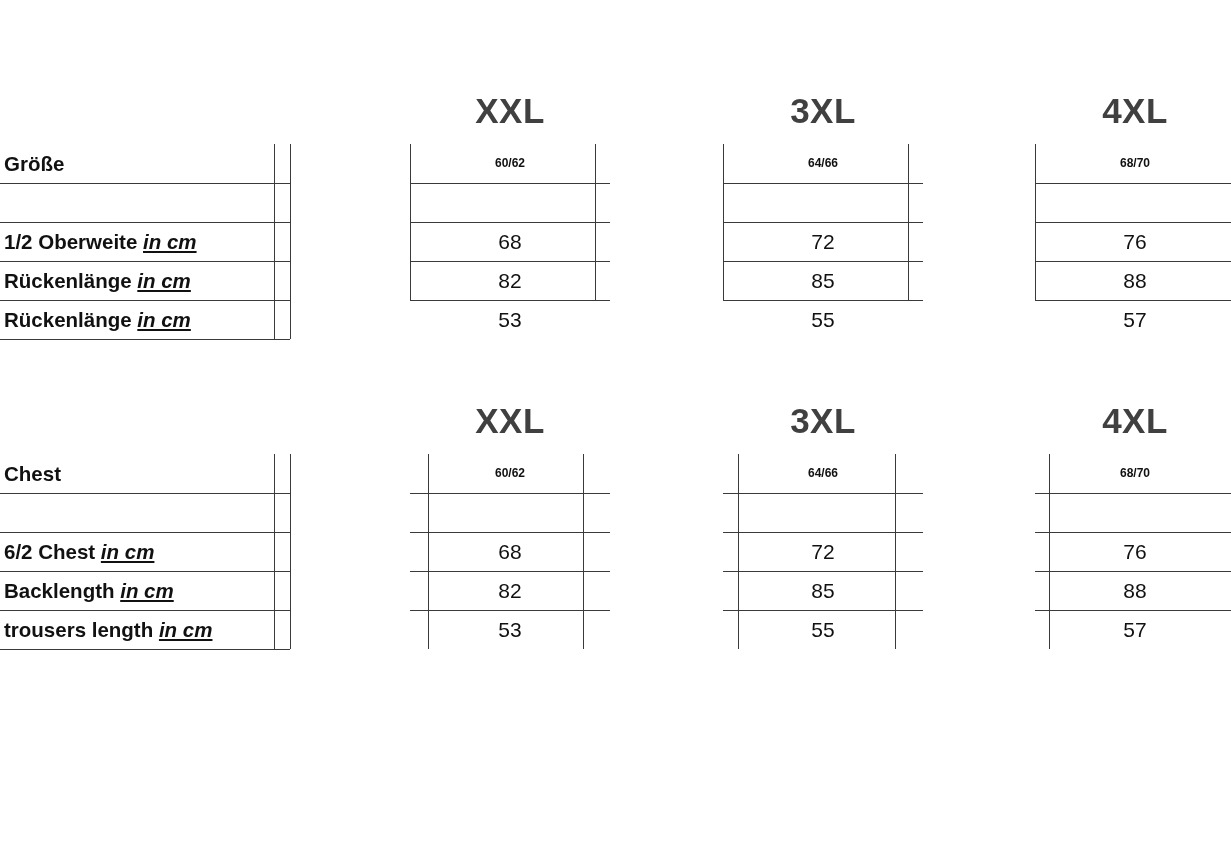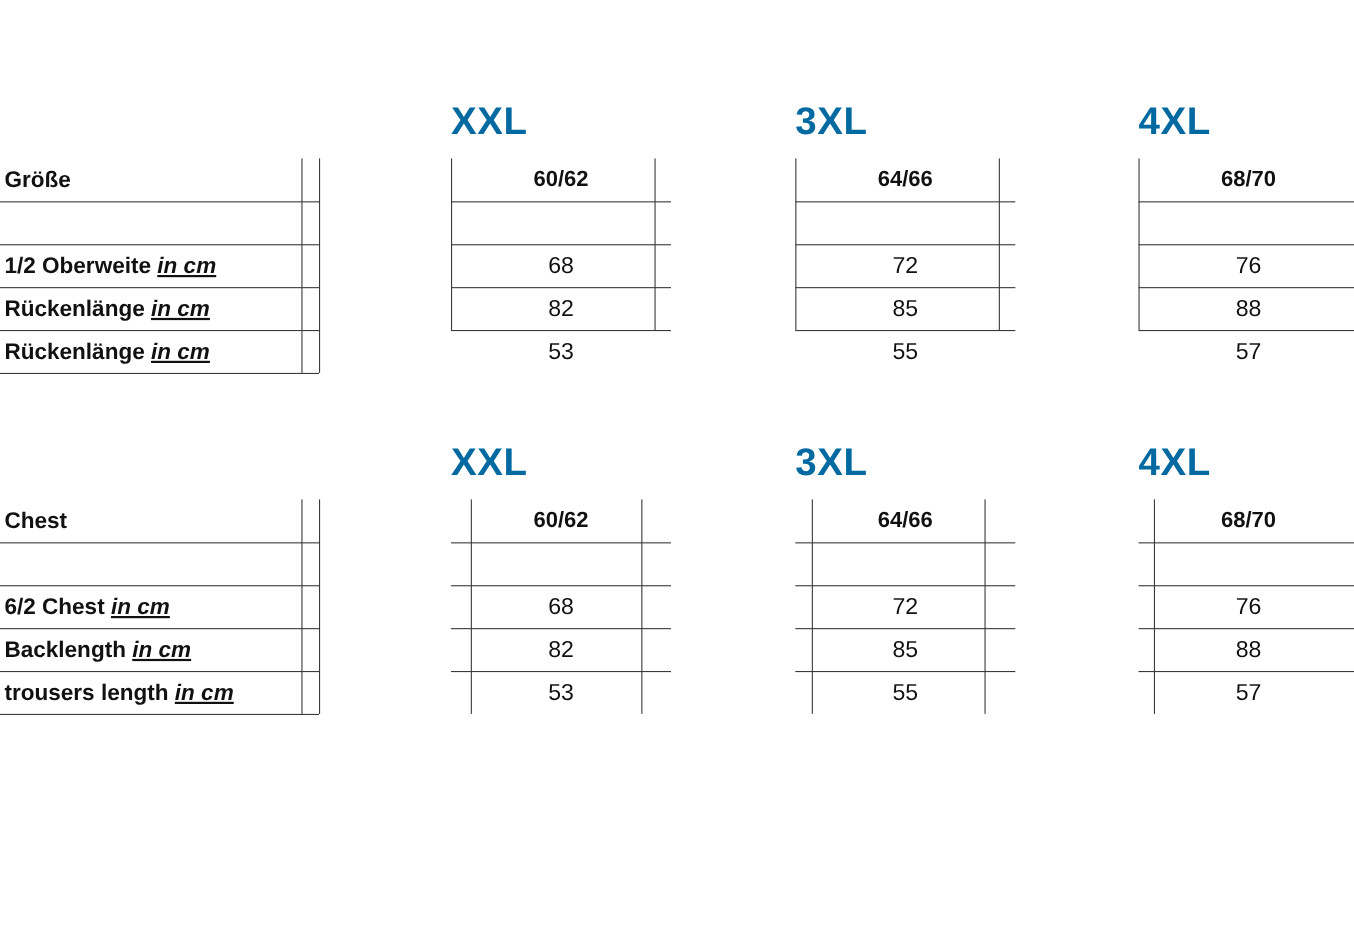--- a/index.html
+++ b/index.html
@@ -26,24 +26,24 @@
   .table-two { top: 396px; }
 
   
   .head-row {
     position: relative;
     height: 58px;
   }
   .head-cell {
     position: absolute;
     top: 0;
-    text-align: left;
+    text-align: center;
     font-size: 35px;
     font-weight: bold;
-    color: #0369a1;
+    color: #404040;
     letter-spacing: 0.5px;
     line-height: 50px;
   }
 
   
   .grid {
     position: relative;
     height: 215px;
     padding-left: 24px;
   }
@@ -78,21 +78,21 @@
   }
   .val-cell {
     height: 39px;
     line-height: 39px;
     font-size: 21px;
     text-align: center;
     color: #111111;
   }
   .val-cell.code {
     font-weight: bold;
-    font-size: 20px;
+    font-size: 12px;
   }
 
   
   .hline {
     position: absolute;
     height: 0;
     border-top: 1.6px solid #3a3a3a;
   }
   
   .vline {

